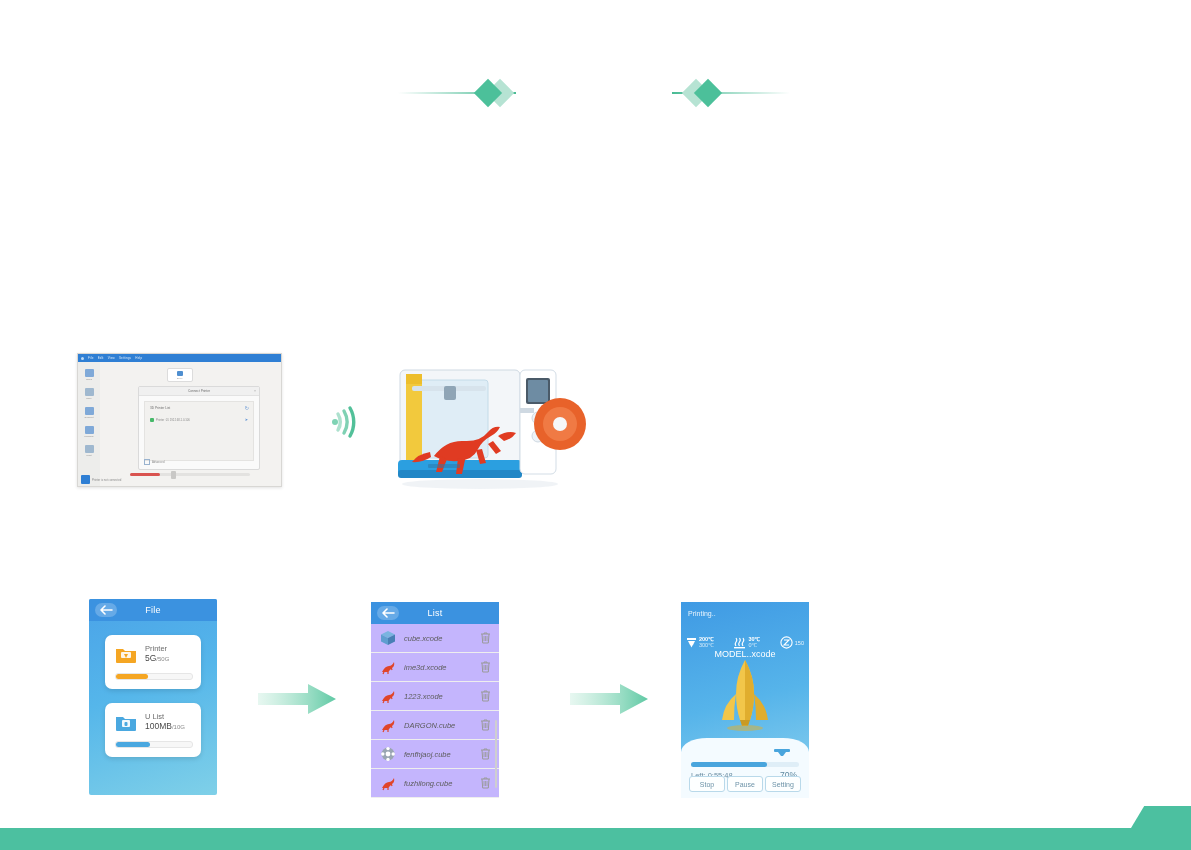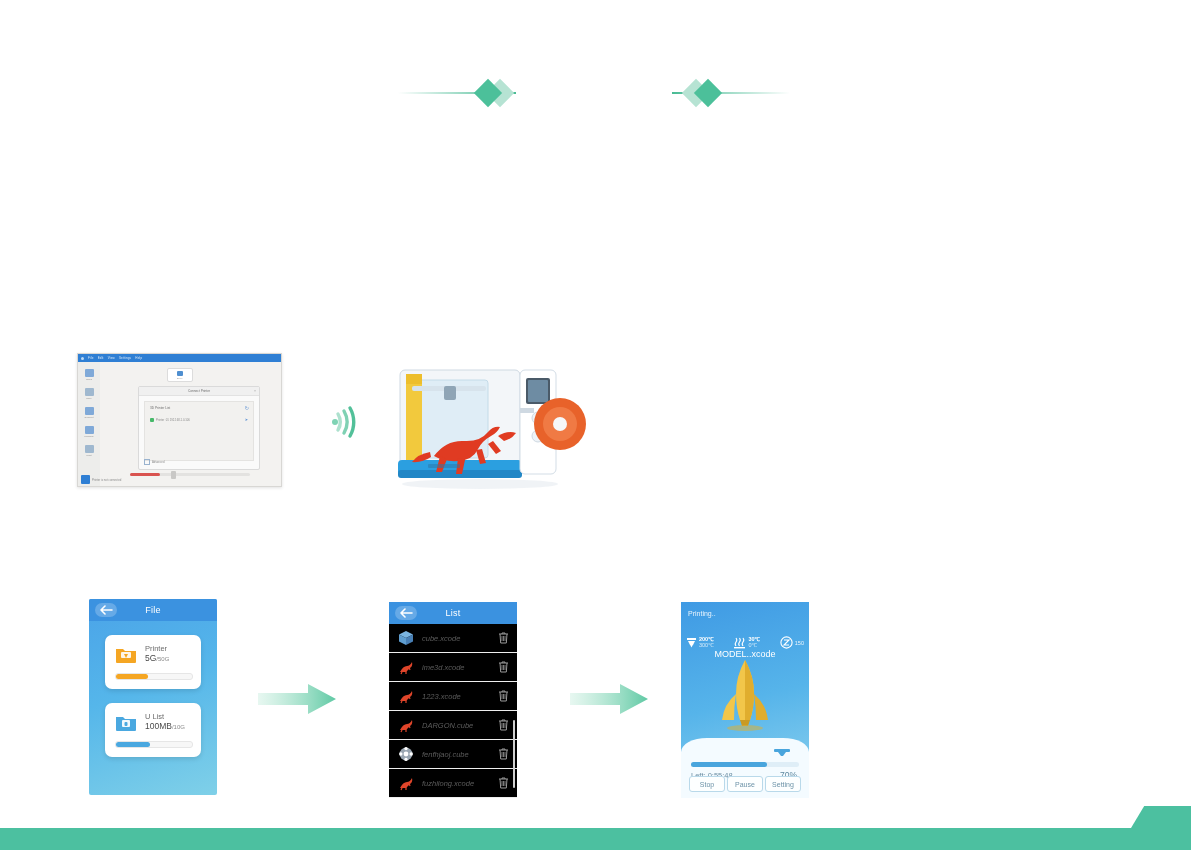--- a/index.html
+++ b/index.html
@@ -63,21 +63,21 @@
   
   .printer-wrap{position:absolute;left:370px;top:352px;width:220px;height:140px;}
 
   
   .big-arrow{position:absolute;width:80px;height:34px;}
 
   
   .panel{position:absolute;width:128px;height:196px;overflow:hidden;}
   .panel-file{left:89px;top:599px;border-radius:2px;
        background:linear-gradient(160deg,#4aa3e8 0%,#55b6ea 45%,#7fd0e8 100%);}
-  .panel-list{left:389px;top:602px;background:#000000;}
+  .panel-list{left:371px;top:602px;background:#c4b5fd;}
   .panel-print{left:681px;top:602px;
        background:linear-gradient(165deg,#3f9ae4 0%,#56b4ea 50%,#8fd3ee 100%);}
 
   .pan-head{height:22px;background:#3b92e0;display:flex;align-items:center;position:relative;}
   .pan-head.listhead{background:#3b92e0;}
   .pan-back{position:absolute;left:6px;top:4px;width:22px;height:14px;
             background:rgba(255,255,255,.22);border-radius:7px;display:flex;align-items:center;justify-content:center;}
   .pan-title{width:100%;text-align:center;color:#ffffff;font-size:9px;letter-spacing:.3px;}
 
   
@@ -404,21 +404,21 @@
         <path d="M1 2 h9 M4 2 V1 h3 v1 M2 2 l.7 9 h5.6 L9 2" stroke="#9a9a9a" fill="none" stroke-width="1"></path>
         <path d="M4 4 v5 M5.5 4 v5 M7 4 v5" stroke="#9a9a9a" stroke-width=".8"></path>
       </svg>
     </div>
 
     <div class="lrow">
       <svg width="16" height="16" viewBox="0 0 16 16">
         <path d="M2 13 q3 -6 7 -6 q3 0 5 -4 q1 4 -2 6 q-2 2 -4 4 z" fill="#e0452a"></path>
         <path d="M4 13 l-1 2 M8 12 l0 3 M11 8 l1 3" stroke="#e0452a" stroke-width="1.2"></path>
       </svg>
-      <span class="fname">fuzhilong.xcode</span>
+      <span class="fname">fuzhilong.cube</span>
       <svg width="11" height="12" viewBox="0 0 11 12">
         <path d="M1 2 h9 M4 2 V1 h3 v1 M2 2 l.7 9 h5.6 L9 2" stroke="#9a9a9a" fill="none" stroke-width="1"></path>
         <path d="M4 4 v5 M5.5 4 v5 M7 4 v5" stroke="#9a9a9a" stroke-width=".8"></path>
       </svg>
     </div>
 
     <div class="lscroll"></div>
   </div>
 </div>
 

